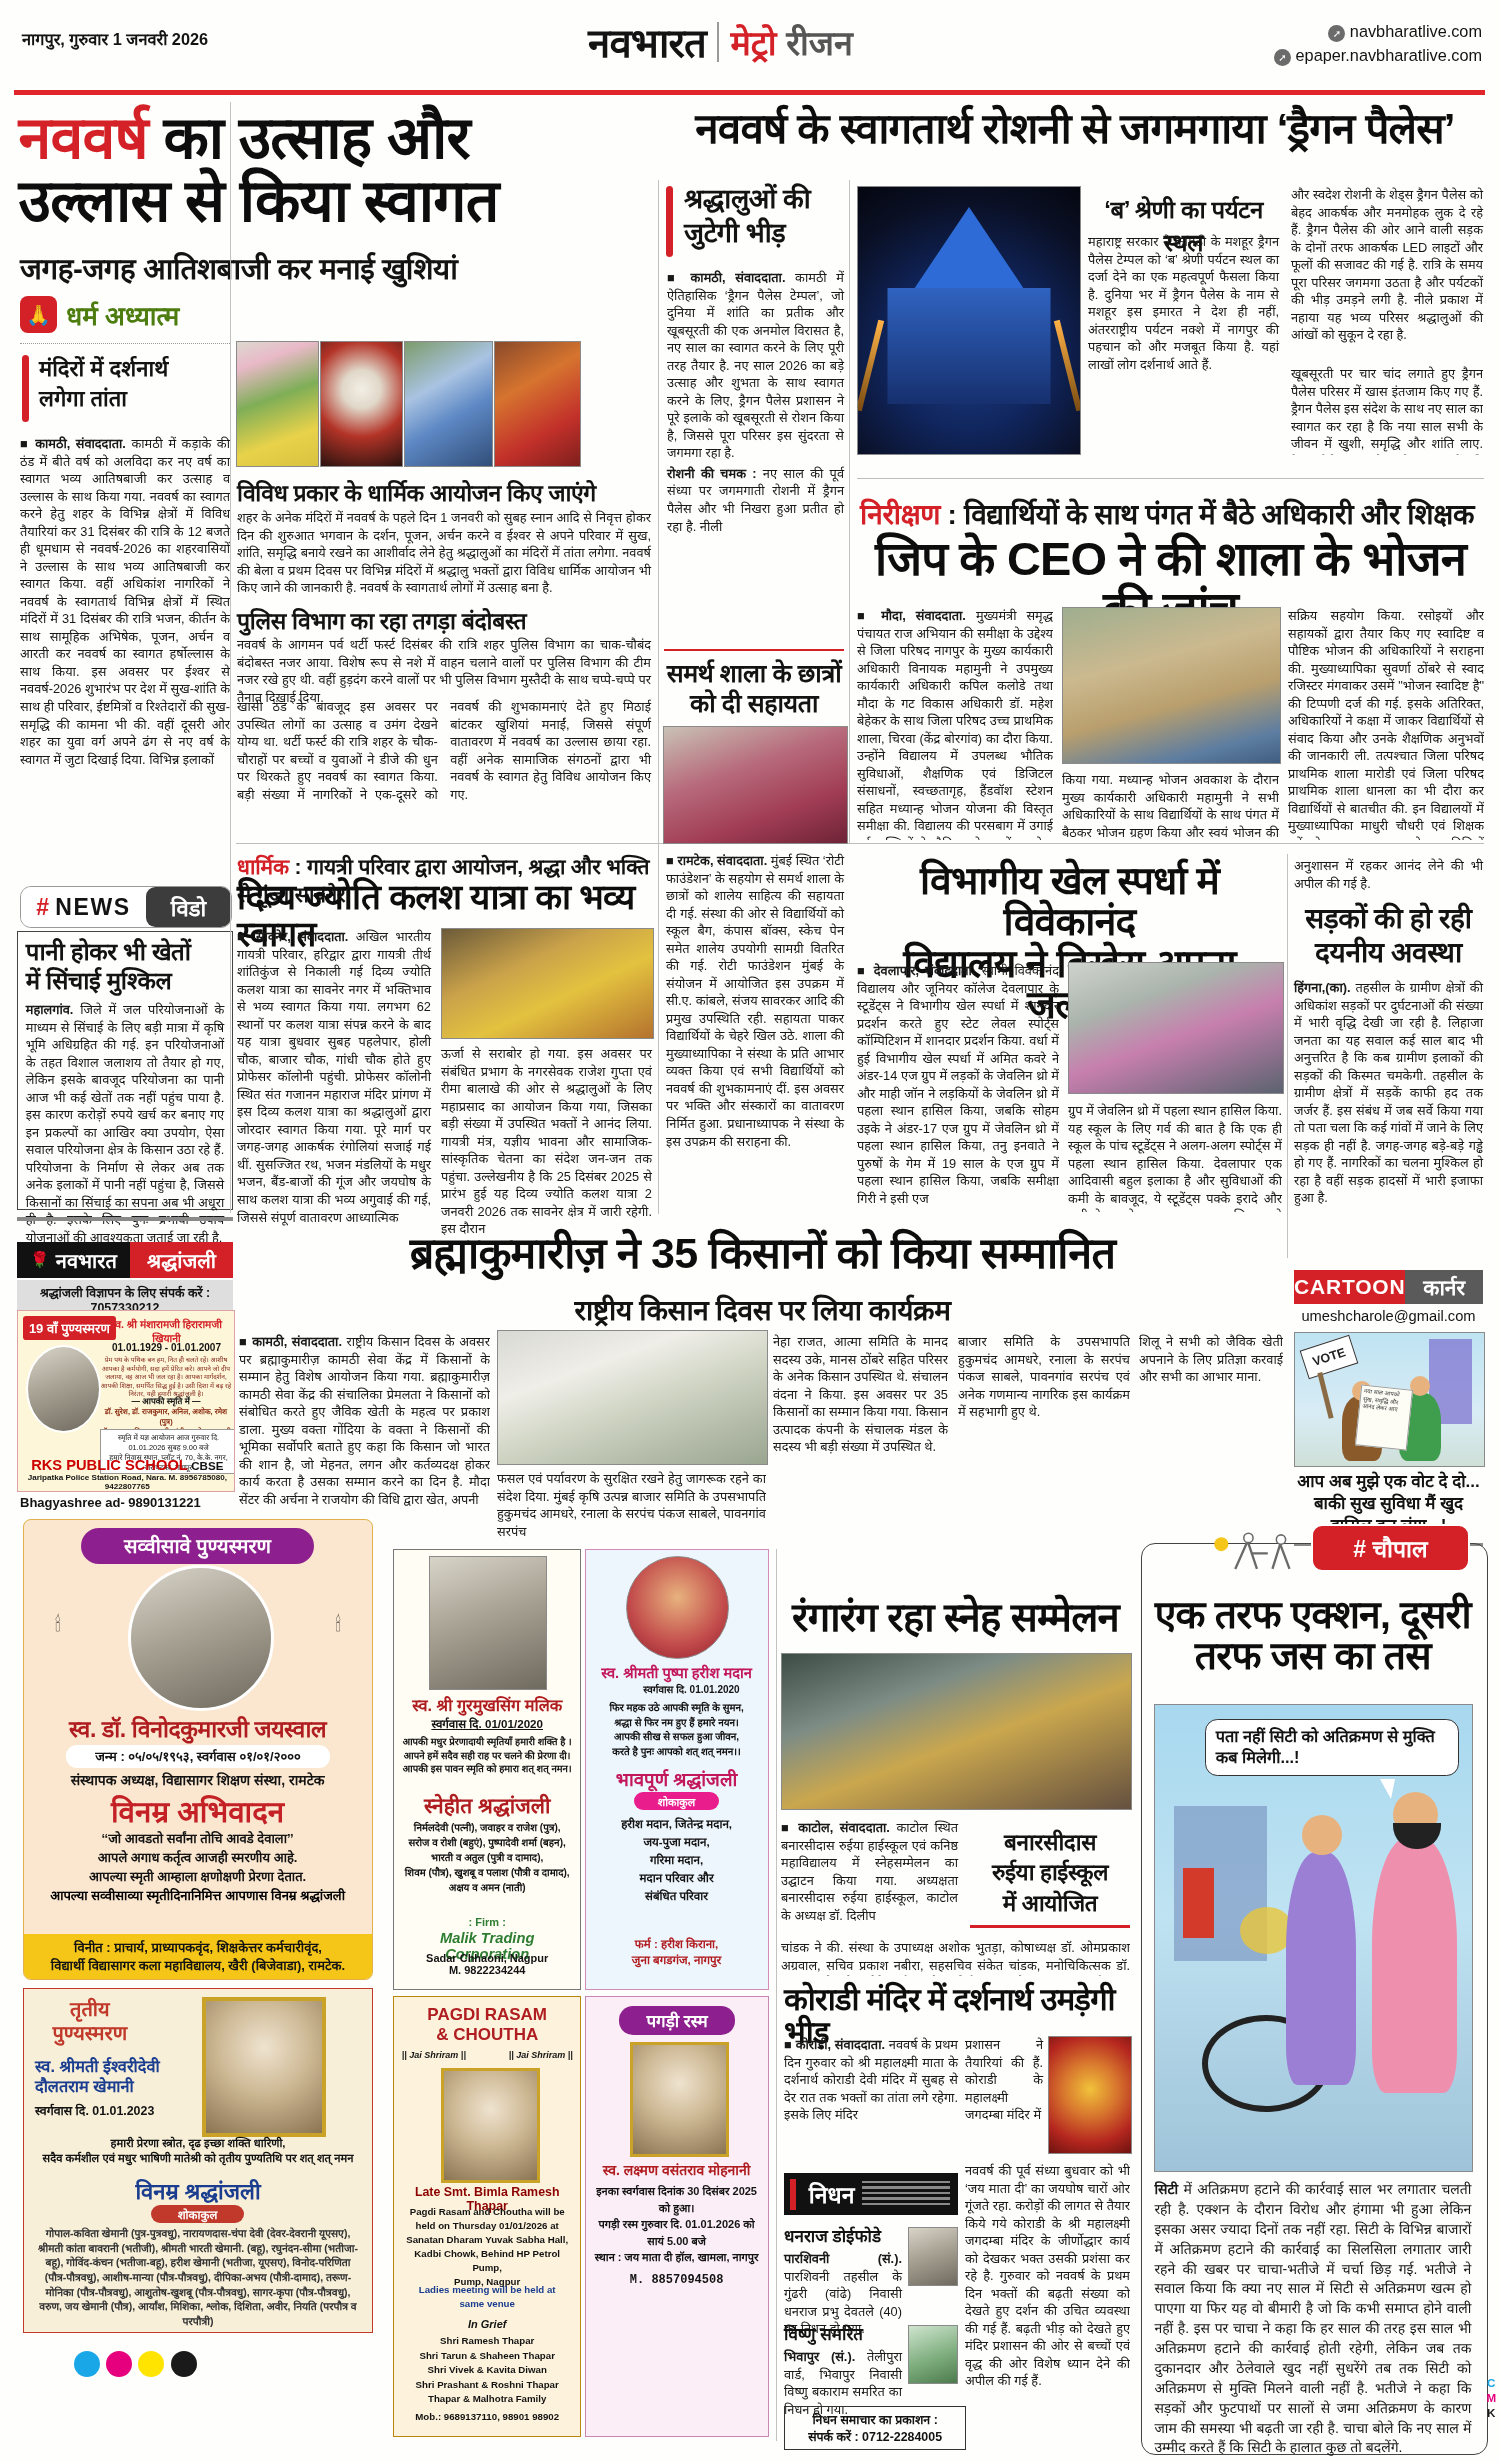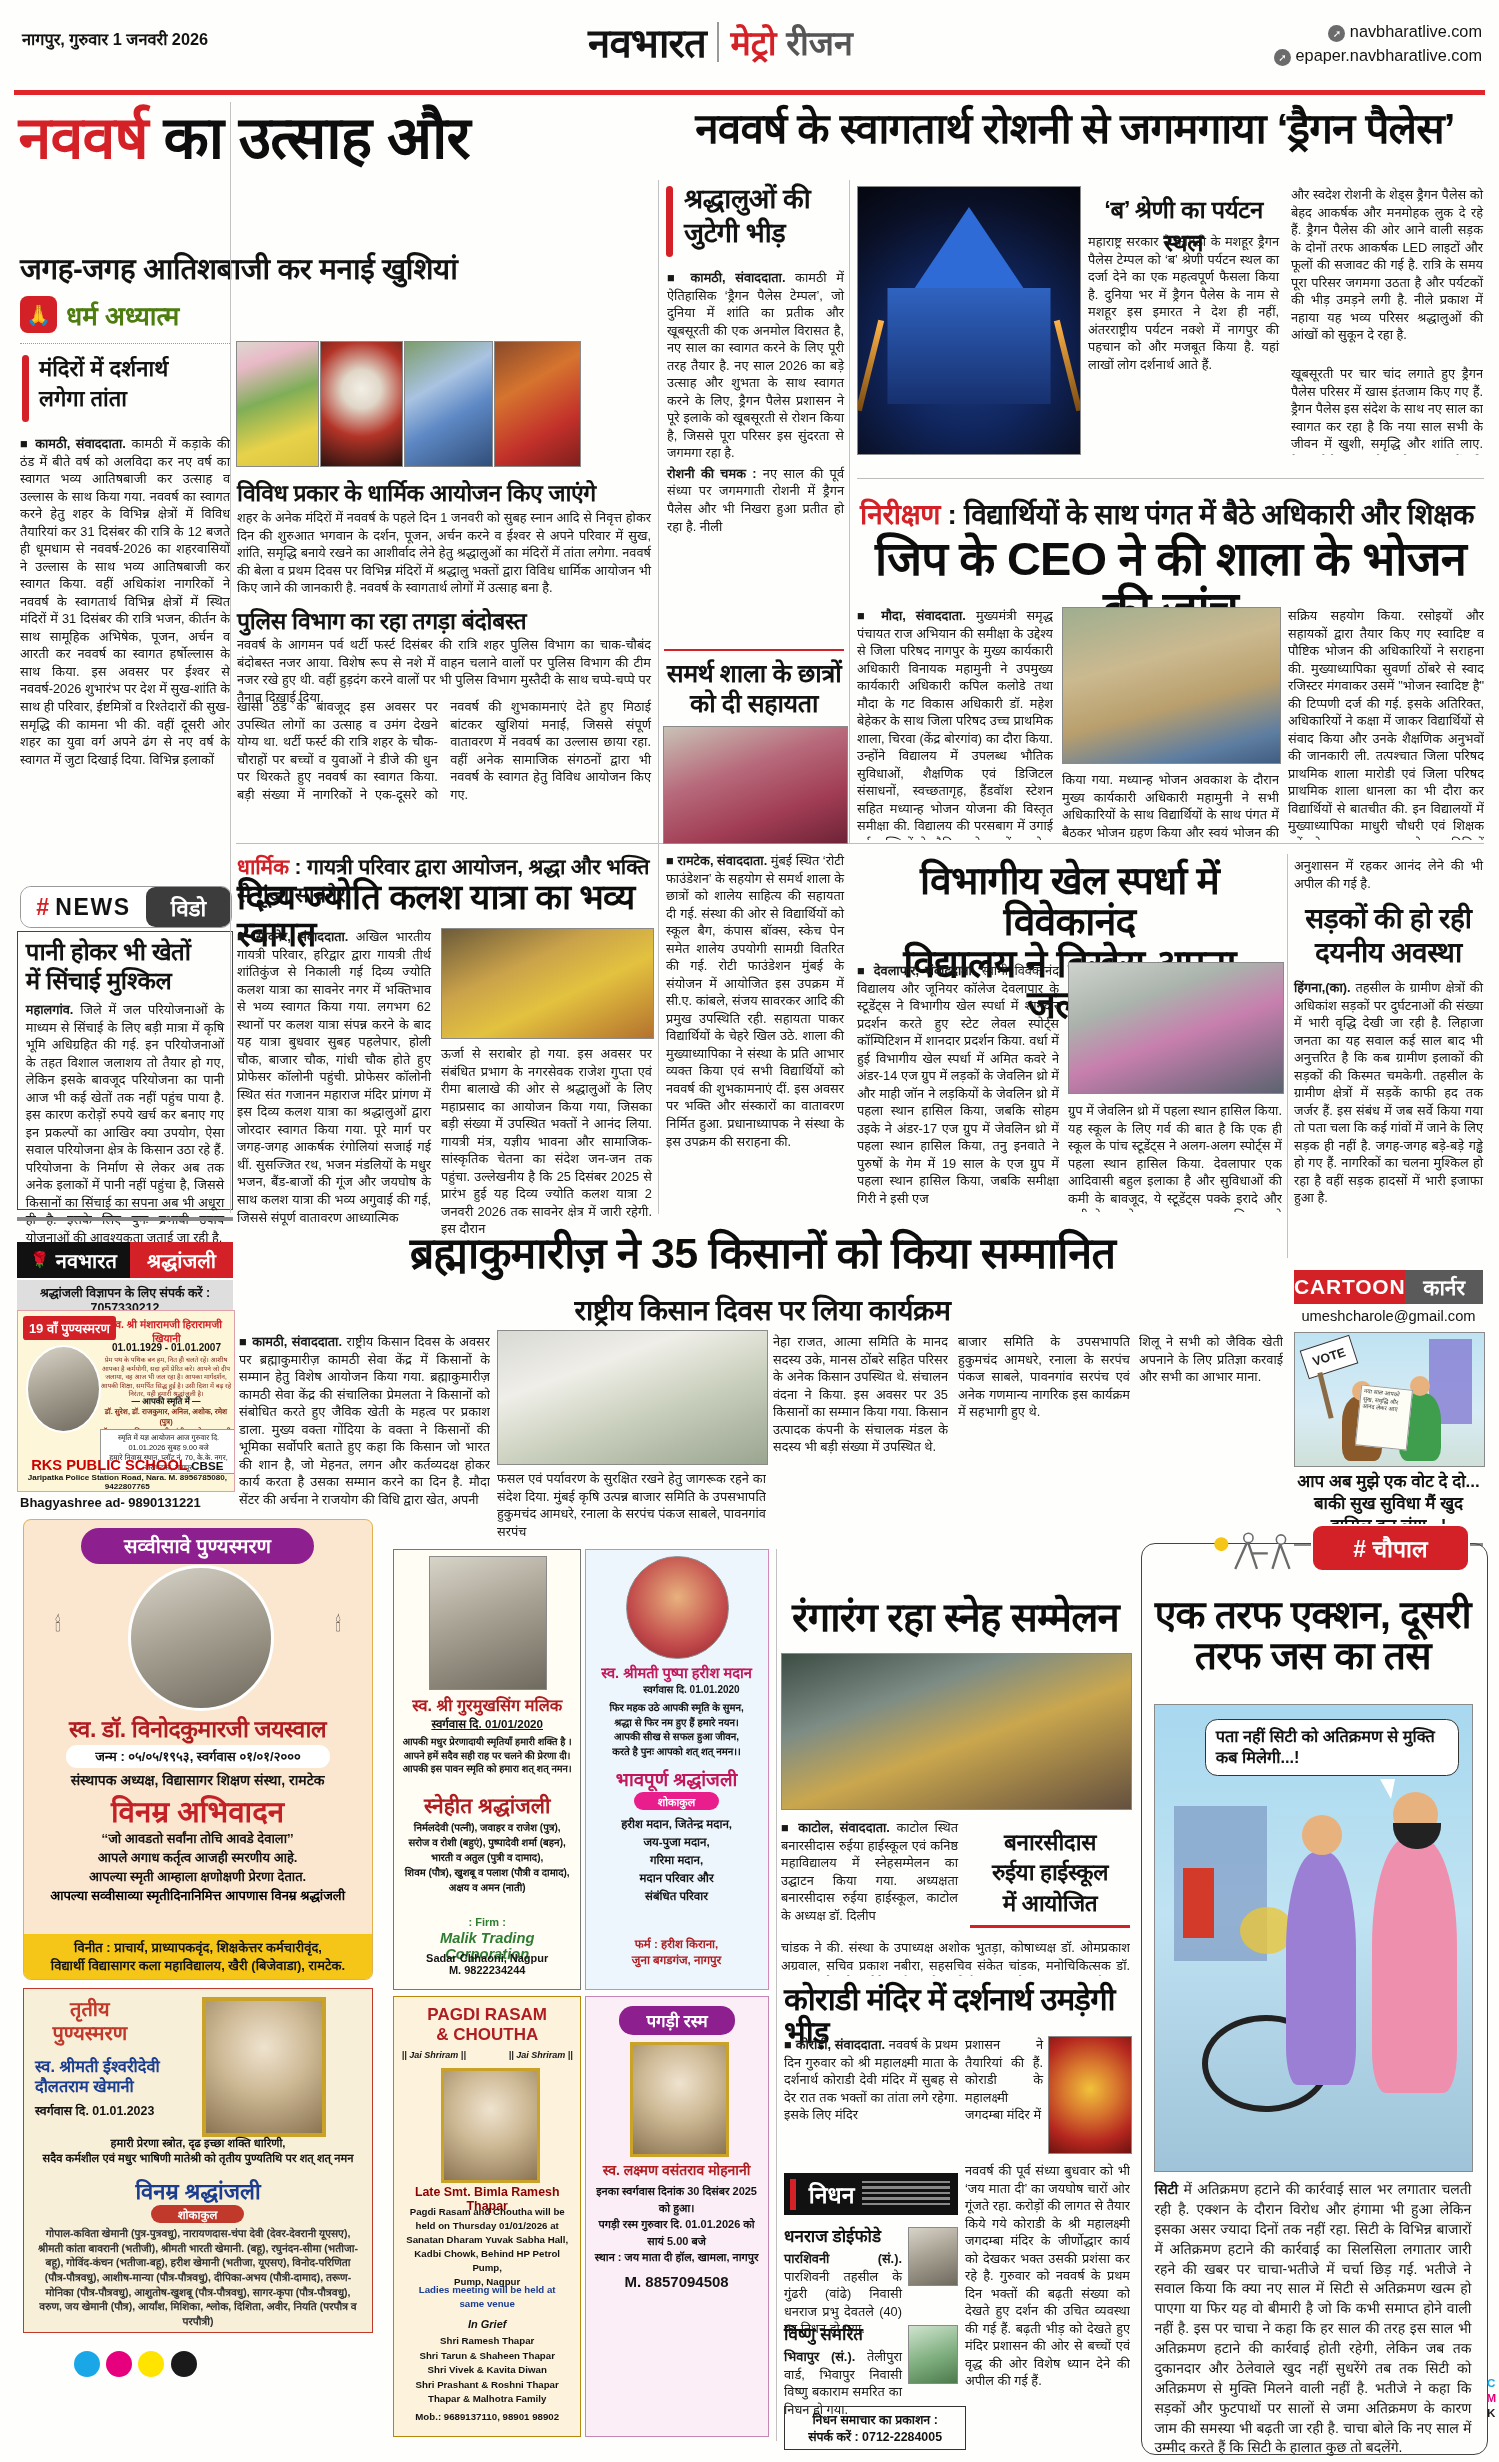--- a/index.html
+++ b/index.html
@@ -52,20 +52,21 @@
     </span>
   </div>
   <div class="abs" style="right:17px;top:18.6px;text-align:right;font-size:16.3px;line-height:1.5;">
     <div><span style="display:inline-block;width:17px;height:17px;border-radius:50%;background:#6b6b6b;color:#fff;font-size:10px;text-align:center;line-height:17px;">➚</span> <span>navbharatlive.com</span></div>
     <div><span style="display:inline-block;width:17px;height:17px;border-radius:50%;background:#6b6b6b;color:#fff;font-size:10px;text-align:center;line-height:17px;">➚</span> <span>epaper.navbharatlive.com</span></div>
   </div>
   <div class="abs" style="left:14px;top:90px;width:1471px;height:4.7px;background:#e0262a;"></div>
 
   <div class="abs hl" style="left:18.6px;top:107px;width:621px;font-size:59px;">
     <div><span class="red">नववर्ष</span><span> का उत्साह और</span></div>
+    <div>उल्लास से किया स्वागत</div>
   </div>
   <div class="abs b" style="left:20px;top:247px;width:613px;font-size:29.5px;letter-spacing:-0.4px;">जगह-जगह आतिशबाजी कर मनाई खुशियां</div>
 
   <div class="abs" style="left:20px;top:296px;width:210px;display:flex;align-items:center;gap:9.3px;">
     <span style="width:37px;height:37px;background:#d42127;border-radius:7.8px;color:#fff;font-size:20px;display:flex;align-items:center;justify-content:center;">🙏</span>
     <span class="b" style="font-size:26px;color:#4d7c0f;">धर्म अध्यात्म</span>
   </div>
   <div class="abs dotline" style="left:20px;top:343px;width:210px;"></div>
 
   <div class="redbar" style="left:22px;top:355px;height:67px;"></div>
@@ -399,21 +400,21 @@
   <div class="adbox" style="left:585px;top:1996px;width:182px;height:439px;background:#fbeef6;border:1.6px solid #c687b4;">
     <div class="abs b c" style="left:33px;top:9.3px;width:116px;background:#8e1f8e;color:#fff;font-size:17px;border-radius:14px;padding:3.1px 0;">पगड़ी रस्म</div>
     <div class="ph port-sepia" style="left:44px;top:45px;width:93px;height:109px;border:3.9px solid #c9a227;"></div>
     <div class="abs b c" style="left:3.1px;top:163px;width:175px;color:#b01d20;font-size:14px;">स्व. लक्ष्मण वसंतराव मोहनानी</div>
     <div class="abs b c" style="left:3.1px;top:186px;width:175px;font-size:11px;line-height:1.5;">
       <div>इनका स्वर्गवास दिनांक 30 दिसंबर 2025 को हुआ।</div>
       <div>पगड़ी रस्म गुरुवार दि. 01.01.2026 को</div>
       <div>सायं 5.00 बजे</div>
       <div>स्थान : जय माता दी हॉल, खामला, नागपुर</div>
     </div>
-    <div class="abs b c" style="left:3.1px;top:276px;width:175px;font-size:15px;">M. 8857094508</div>
+    <div class="abs b c" style="left:3.1px;top:276px;width:175px;font-size:12px;font-family:Liberation Mono, monospace;">M. 8857094508</div>
   </div>
 
   <div class="vr" style="left:776px;top:1549px;height:892px;"></div>
   <div class="abs hl c" style="left:781px;top:1596px;width:349px;font-size:40px;">रंगारंग रहा स्नेह सम्मेलन</div>
   <div class="ph ph-sneh" style="left:781px;top:1653px;width:349px;height:155px;"></div>
   <div class="abs bt j" style="left:781px;top:1819px;width:177px;">
     <span class="b">■ काटोल, संवाददाता.</span>
     <span>काटोल स्थित बनारसीदास रुईया हाईस्कूल एवं कनिष्ठ महाविद्यालय में स्नेहसम्मेलन का उद्घाटन किया गया. अध्यक्षता बनारसीदास रुईया हाईस्कूल, काटोल के अध्यक्ष डॉ. दिलीप</span>
   </div>
   <div class="abs b c" style="left:970px;top:1828px;width:160px;font-size:22.5px;line-height:1.35;letter-spacing:-0.4px;">

